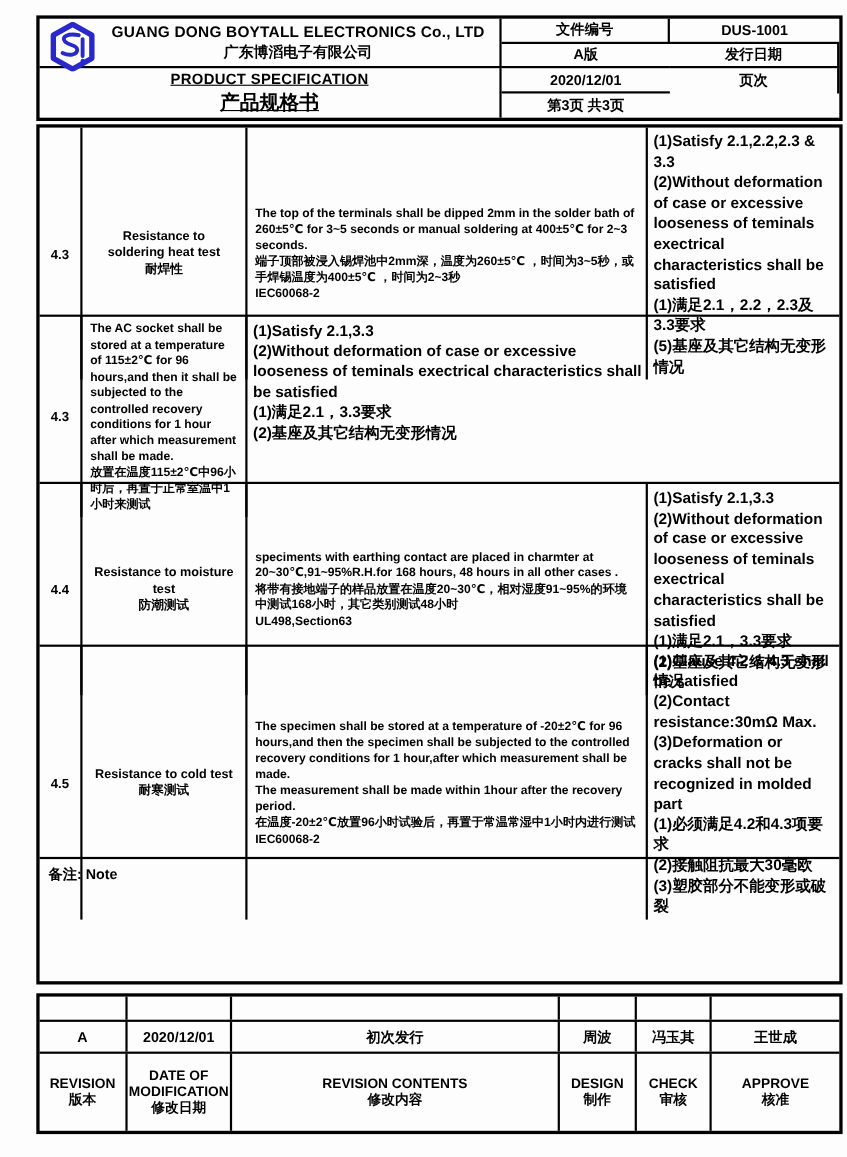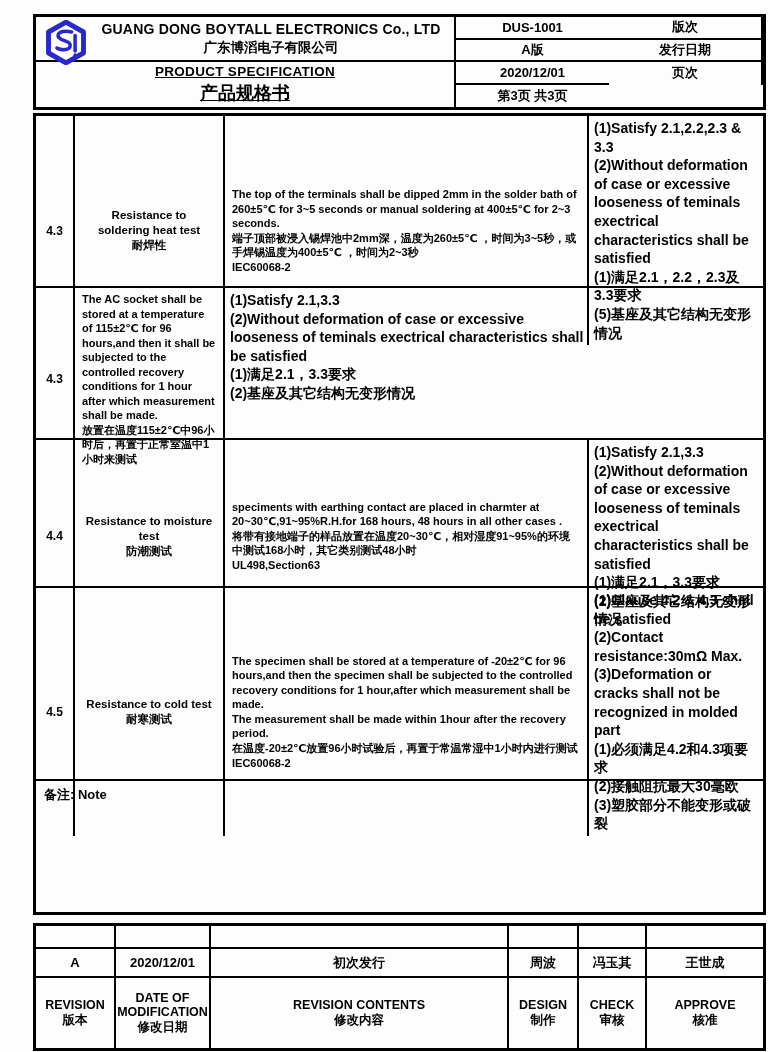--- a/index.html
+++ b/index.html
@@ -57,21 +57,21 @@
   }
   .c-desc {
     display: flex; align-items: center;
     font-size: 11px; font-weight: bold; line-height: 1.32;
     padding: 4px 7px;
   }
   .c-crit {
     font-size: 14px; font-weight: bold; line-height: 1.33;
     padding: 3px 5px;
   }
-  .noterow { height: 131px; padding: 5px 8px; font-size: 13px; font-weight: bold; }
+  .noterow { height: 111px; padding: 5px 8px; font-size: 13px; font-weight: bold; }
 
   
   .rev {
     width: 733px;
     border: 3px solid #000;
     margin-top: 8px;
   }
   .rrow {
     display: grid;
     grid-template-columns: 80px 95px 298px 70px 68px 1fr;
@@ -103,22 +103,22 @@
         </svg>
       </span>
       <div class="company-en">GUANG DONG BOYTALL ELECTRONICS Co., LTD</div>
       <div class="company-cn">广东博滔电子有限公司</div>
     </div>
     <div class="cell h-product bR">
       <div class="title-en">PRODUCT SPECIFICATION</div>
       <div class="title-cn">产品规格书</div>
     </div>
 
+    <div class="cell meta-label bR bB">文件编号</div>
     <div class="cell meta-value bB">DUS-1001</div>
-    <div class="cell meta-label bR bB">版次</div>
     <div class="cell meta-value bB">A版</div>
     <div class="cell meta-label bR bB">发行日期</div>
     <div class="cell meta-value bB">2020/12/01</div>
     <div class="cell meta-label bR">页次</div>
     <div class="cell meta-value">第3页  共3页</div>
   </div>
 
   <div class="spec">
 
     <div class="trow r1">

